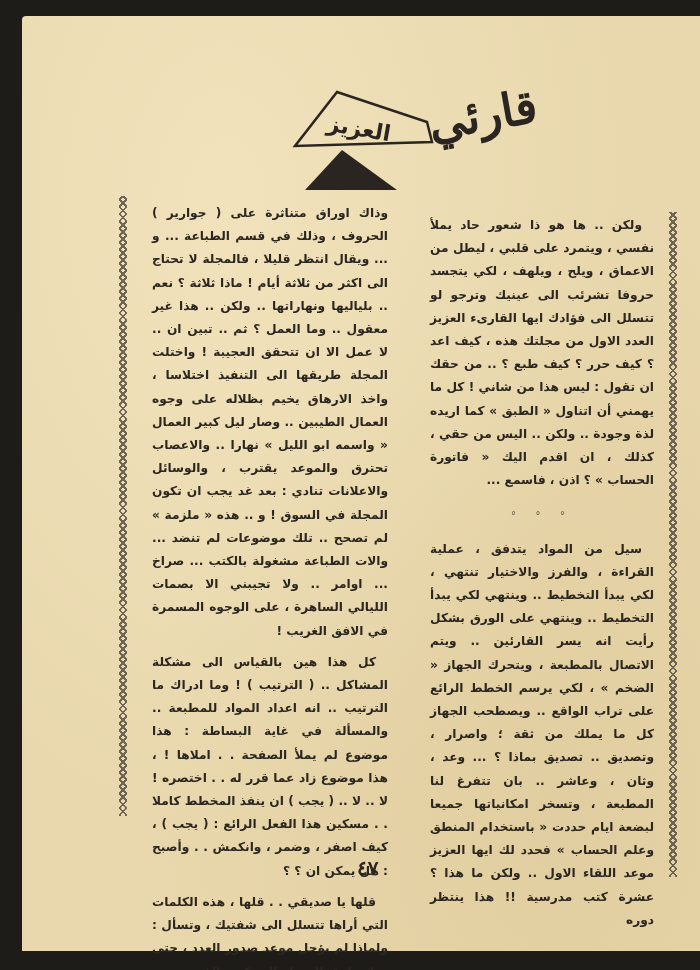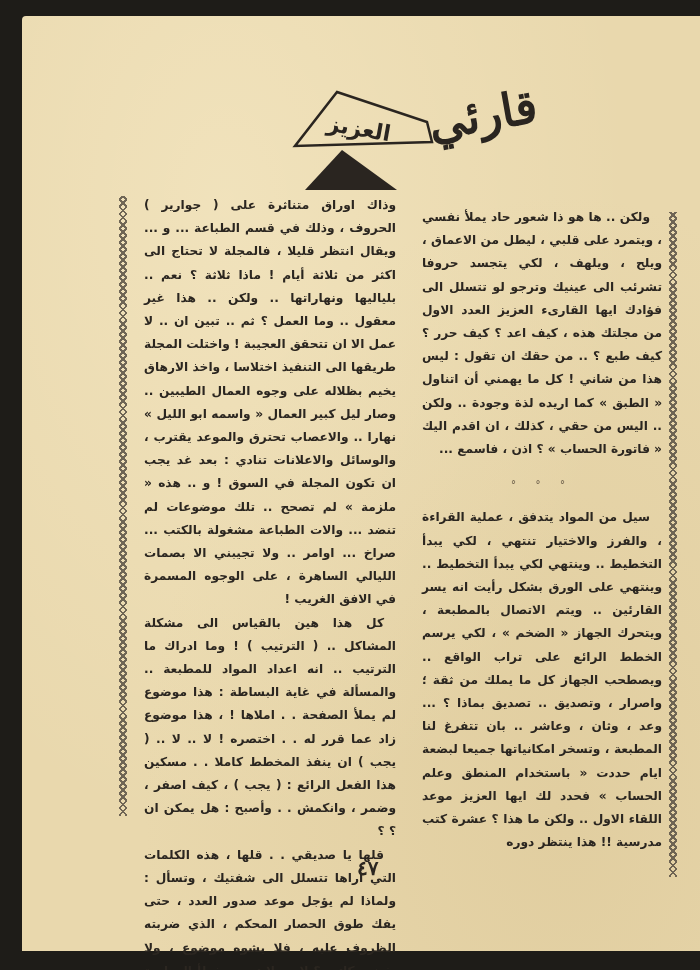--- a/index.html
+++ b/index.html
@@ -40,21 +40,21 @@
     transform: rotate(10deg);
   }
   .col {
     position: absolute;
     direction: rtl; text-align: justify;
     font-family: "DejaVu Sans", sans-serif;
     font-size: 12.2px; line-height: 23.2px;
     color: #2b2620;
     font-weight: bold;
   }
-  .col p { margin: 0; }
+  .col p { margin: 8px; }
   .col-right { left: 400px; top: 190px; width: 240px; }
   .col-left  { left: 122px; top: 178px; width: 252px; }
   .indent { text-indent: 12px; }
   .separator {
     text-align: center; letter-spacing: 8px;
     font-size: 10px; color: #7a6c55;
     margin: 12px 0 10px 0;
   }
   .border-zigzag {
     position: absolute; width: 8px;

